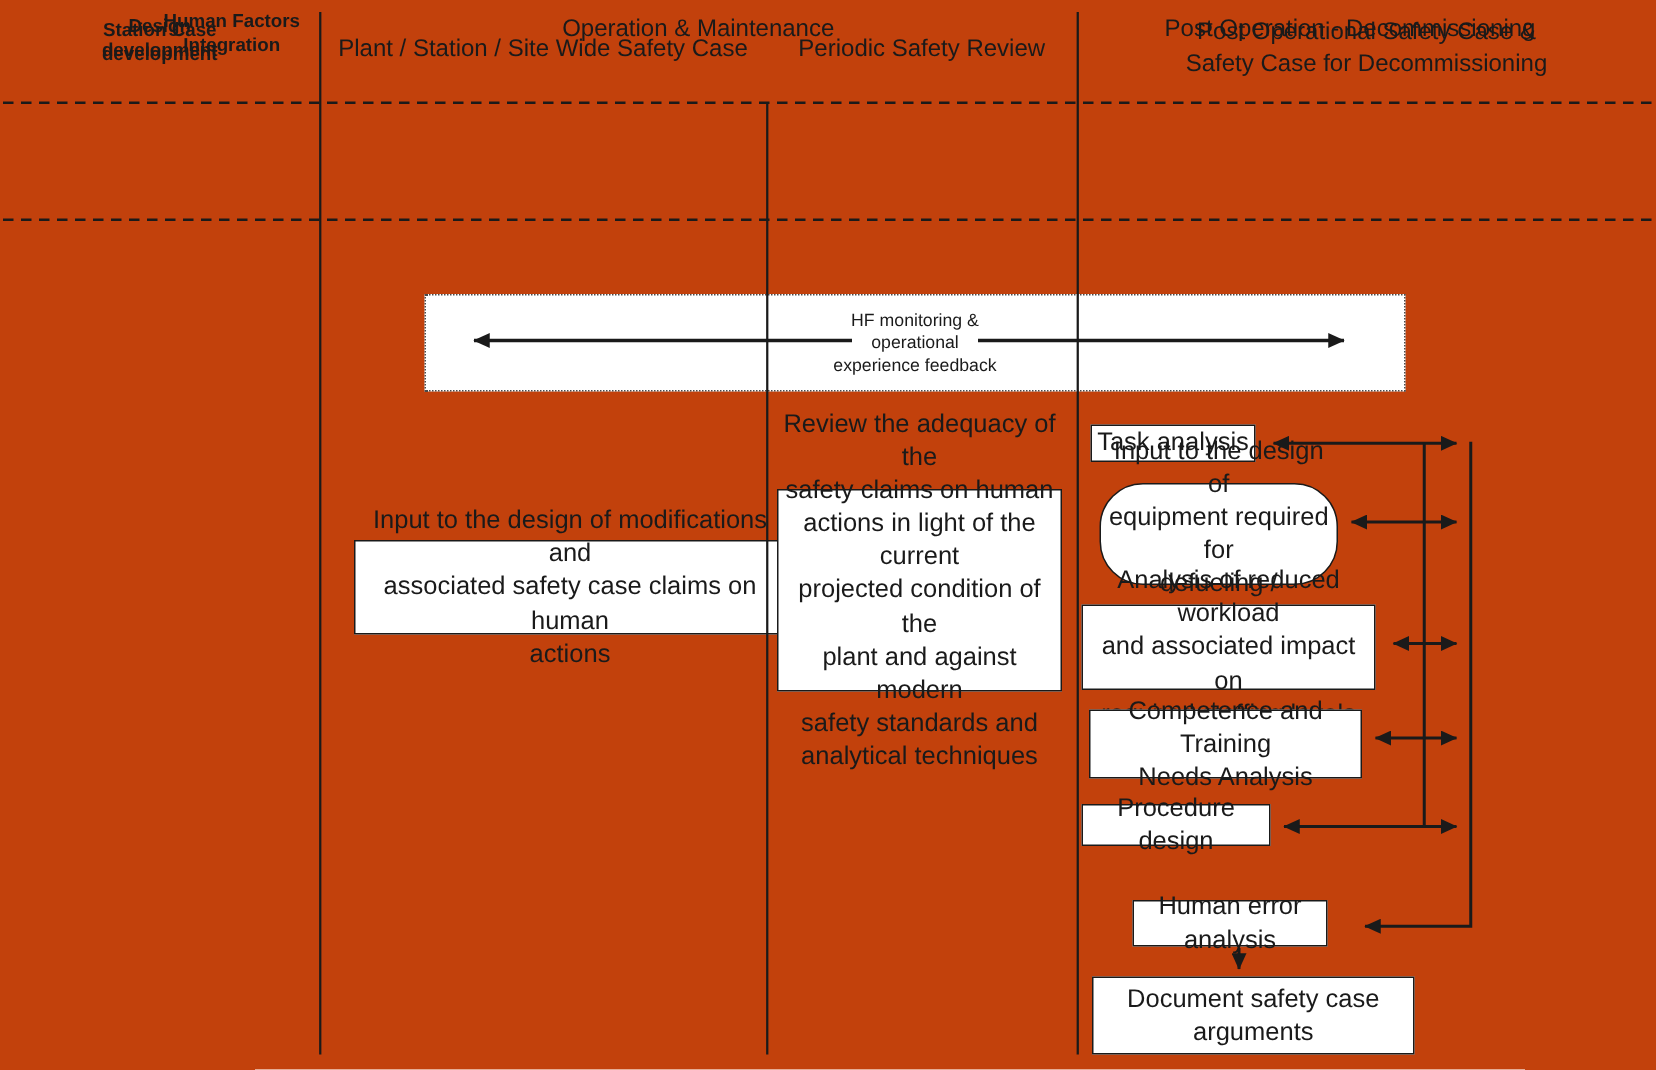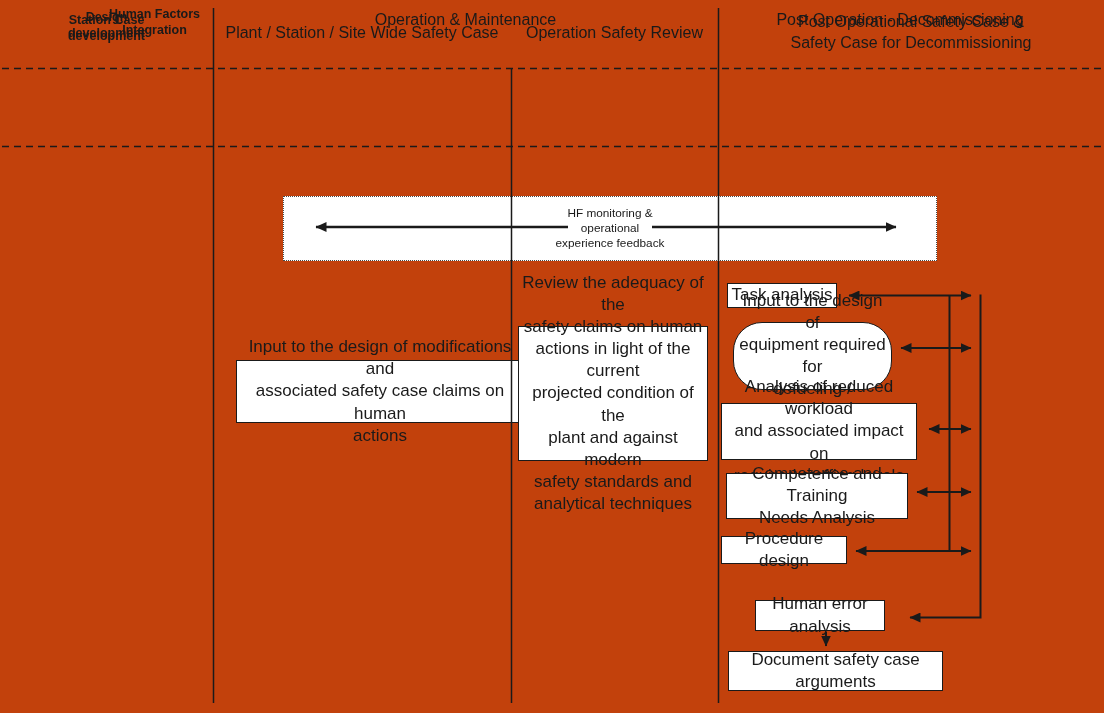--- a/index.html
+++ b/index.html
@@ -34,21 +34,21 @@
 <div class="canvas">
 
   <div class="txt lbl" style="left:0;top:12;width:213px;height:52px;">Design
 development</div>
   <div class="txt cell" style="left:213px;top:12;width:505px;height:40px;">Operation &amp; Maintenance</div>
   <div class="txt cell" style="left:722px;top:12;width:356px;height:40px;">Post Operation - Decommissioning</div>
 
   <div class="txt lbl" style="left:0;top:78;width:213px;height:58px;">Station Case
 development</div>
   <div class="txt cell" style="left:213px;top:74;width:298px;height:66px;">Plant / Station / Site Wide Safety Case</div>
-  <div class="txt cell" style="left:511px;top:74;width:207px;height:66px;">Operation Safety Review</div>
+  <div class="txt cell" style="left:511px;top:74;width:207px;height:66px;">Periodic Safety Review</div>
   <div class="txt cell" style="left:718px;top:74;width:386px;height:66px;">Post Operational Safety Case &amp;
 Safety Case for Decommissioning</div>
 
   <div class="txt lbl" style="left:18px;top:375;width:213px;height:46px;padding-left:30px;">Human Factors
 Integration</div>
 
   <div class="dotted" style="left:283px;top:196px;width:654px;height:65px;">HF monitoring &amp;
 operational
 experience feedback</div>
 
@@ -68,21 +68,21 @@
 equipment required for
 defueling /
 decommissioning</div>
   <div class="bx" style="left:721px;top:403px;width:196px;height:57px;">Analysis of reduced workload
 and associated impact on
 required staffing levels</div>
   <div class="bx" style="left:726px;top:473px;width:182px;height:46px;">Competence and Training
 Needs Analysis</div>
   <div class="bx" style="left:721px;top:536px;width:126px;height:28px;">Procedure design</div>
   <div class="bx" style="left:755px;top:600px;width:130px;height:31px;">Human error analysis</div>
-  <div class="bx" style="left:728px;top:651px;width:215px;height:40px;">Document safety case
+  <div class="bx" style="left:728px;top:651px;width:215px;height:52px;">Document safety case
 arguments</div>
 
   <svg class="overlay" width="1104" height="713" viewBox="0 0 1104 713">
     <defs>
       <marker id="ahr" markerUnits="userSpaceOnUse" markerWidth="12" markerHeight="10" refX="10.5" refY="5" orient="auto-start-reverse">
         <path d="M0,0 L11,5 L0,10 Z" fill="#1a1a1a"></path>
       </marker>
     </defs>
 
     <line x1="213.5" y1="8" x2="213.5" y2="703" stroke="#1a1a1a" stroke-width="1.5"></line>

